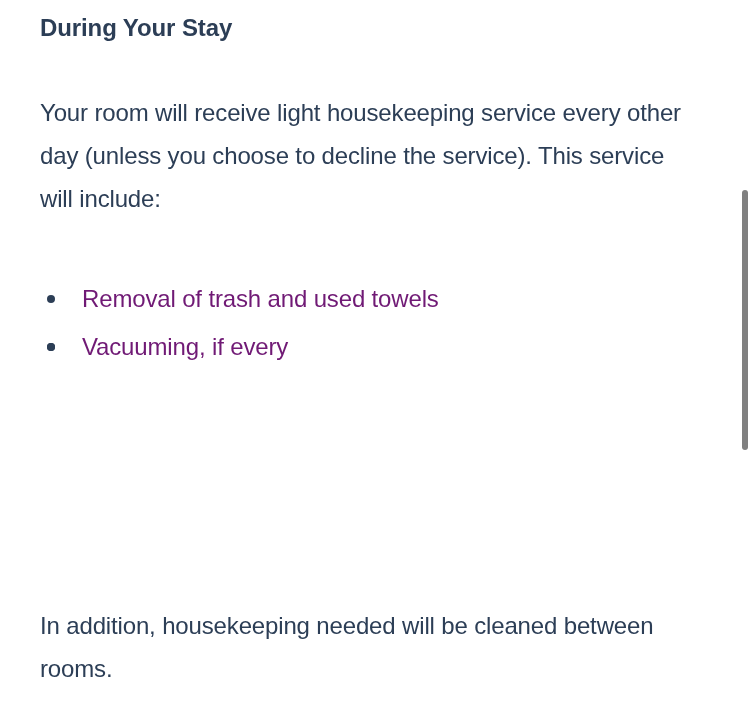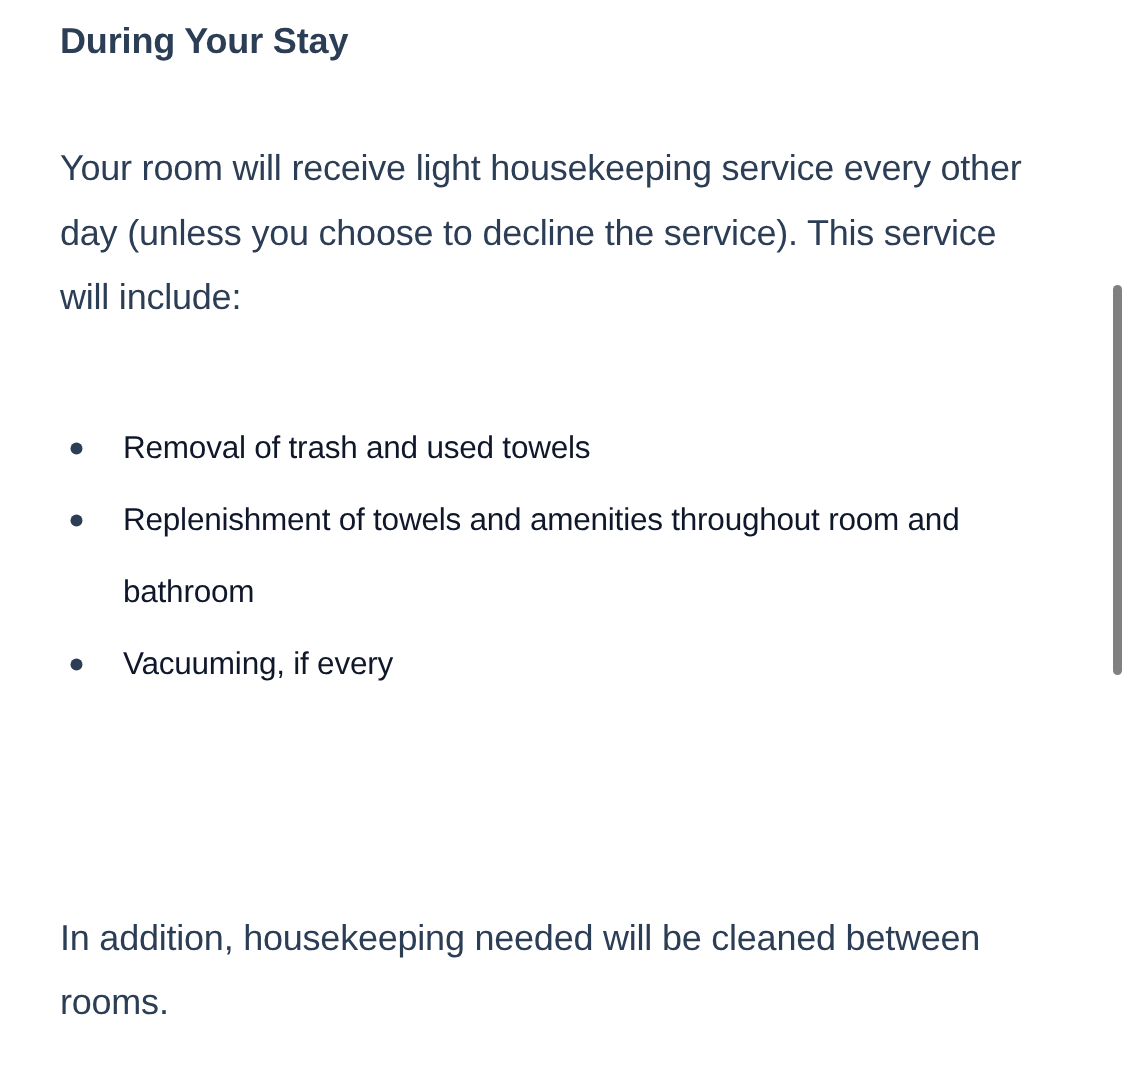--- a/index.html
+++ b/index.html
@@ -61,24 +61,24 @@
     padding: 0;
     position: absolute;
     left: 40px;
     top: 275px;
     width: 650px;
   }
 
   #service-list li {
     position: relative;
     padding-left: 42px;
-    font-size: 21px;
+    font-size: 24px;
     font-weight: normal;
     line-height: 48px;
-    color: #0f172a;
+    color: #701a75;
     letter-spacing: -0.15px;
   }
 
   #service-list li .list-bullet {
     position: absolute;
     left: 7px;
     top: 20px;
     width: 8px;
     height: 8px;
     border-radius: 50%;
@@ -113,21 +113,20 @@
 
   <p id="intro-paragraph" class="body-paragraph">Your room will receive light housekeeping service every other day (unless you choose to decline the service). This service will include:</p>
 
   <ul id="service-list">
     <li>
       <span class="list-bullet"></span>
       <span>Removal of trash and used towels</span>
     </li>
     <li>
       <span class="list-bullet"></span>
-      <span>Replenishment of towels and amenities throughout room and bathroom</span>
     </li>
     <li>
       <span class="list-bullet"></span>
       <span>Vacuuming, if every</span>
     </li>
   </ul>
 
   <p id="closing-paragraph" class="body-paragraph">In addition, housekeeping needed will be cleaned between rooms.</p>
 
 </div>

